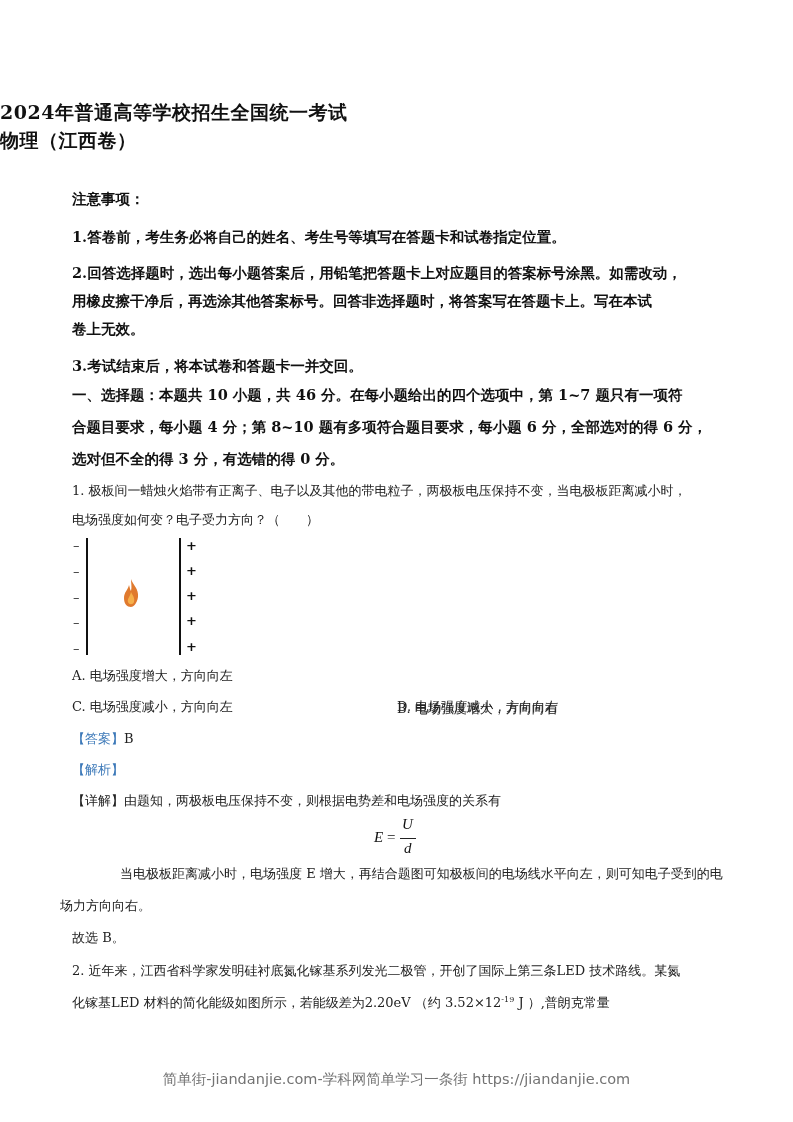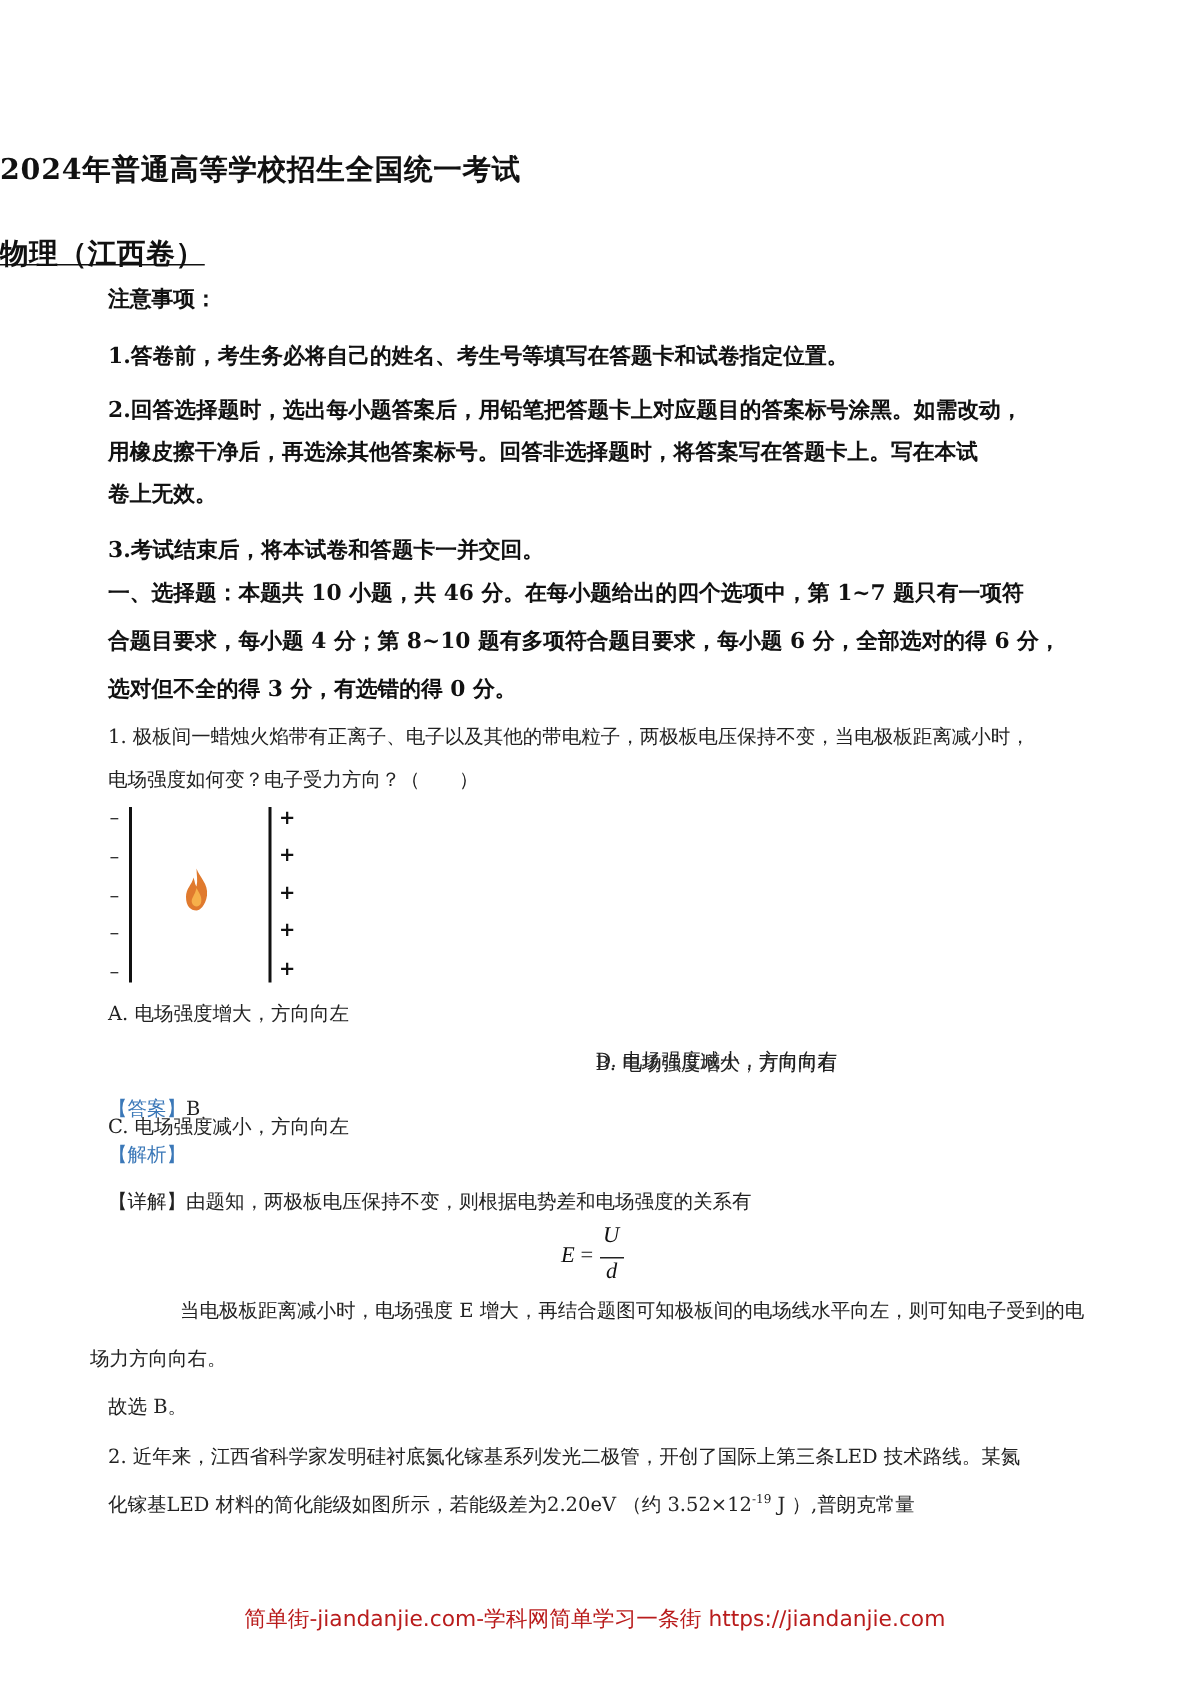--- a/index.html
+++ b/index.html
@@ -8,28 +8,28 @@
   .abs { position: absolute; white-space: nowrap; }
   .title { left: 0; width: 793px; text-align: left; font-weight: bold; font-size: 19px; letter-spacing: 0.5px; }
   .bold { font-weight: bold; font-size: 14.5px; text-align: right; }
   .norm { font-size: 13px; color: #222; }
   .blue { color: #3b78b8; }
   .plate { position: absolute; width: 1.5px; background: #111; }
   .sign { position: absolute; font-family: "DejaVu Sans", sans-serif; font-size: 13px; font-weight: bold; color: #111; }
   .minus { font-weight: normal; color: #333; }
   .frac { position: absolute; font-family: "Liberation Serif", serif; font-style: italic; font-size: 15px; }
   .footer { position: absolute; left: 0; width: 793px; top: 1070px; text-align: center;
-            font-family: "DejaVu Sans", sans-serif; font-size: 14.5px; color: #b91c1c; }
+            font-family: "DejaVu Sans", sans-serif; font-size: 14.5px; color: #737373; }
   sup { font-size: 8px; }
 </style>
 </head>
 <body>
 
 <div class="abs title" style="top:100px;">2024年普通高等学校招生全国统一考试</div>
-<div class="abs title" style="top:156px;text-decoration:underline;">物理（江西卷）</div>
+<div class="abs title" style="top:128px;">物理（江西卷）</div>
 
 <div class="abs bold" style="left:72px; top:190px;">注意事项：</div>
 <div class="abs bold" style="left:72px; top:228px;">1.答卷前，考生务必将自己的姓名、考生号等填写在答题卡和试卷指定位置。</div>
 <div class="abs bold" style="left:72px; top:264px;">2.回答选择题时，选出每小题答案后，用铅笔把答题卡上对应题目的答案标号涂黑。如需改动，</div>
 <div class="abs bold" style="left:72px; top:292px;">用橡皮擦干净后，再选涂其他答案标号。回答非选择题时，将答案写在答题卡上。写在本试</div>
 <div class="abs bold" style="left:72px; top:320px;">卷上无效。</div>
 <div class="abs bold" style="left:72px; top:357px;">3.考试结束后，将本试卷和答题卡一并交回。</div>
 
 <div class="abs bold" style="left:72px; top:386px;">一、选择题：本题共 10 小题，共 46 分。在每小题给出的四个选项中，第 1~7 题只有一项符</div>
 <div class="abs bold" style="left:72px; top:418px;">合题目要求，每小题 4 分；第 8~10 题有多项符合题目要求，每小题 6 分，全部选对的得 6 分，</div>
@@ -55,21 +55,21 @@
   <span class="sign" style="left:186px; top:639px;">+</span>
 
   <svg style="position:absolute; left:121px; top:578px;" width="20" height="30" viewBox="0 0 20 30">
     <path d="M10 1 C12 7 18 11 17 19 C16 26 12 29 10 29 C6 29 3 26 3 20 C3 14 7 12 8 7 C9 10 9 12 10 13 C11 9 10 5 10 1 Z" fill="#e07a2e"></path>
     <path d="M10 14 C12 18 14 20 13 24 C12 27 8 27 7 24 C6 21 9 19 10 14 Z" fill="#f6b04a"></path>
   </svg>
 </div>
 
 <div class="abs norm" style="left:72px; top:667px;">A. 电场强度增大，方向向左</div>
 <div class="abs norm" style="left:397px; top:700px;">B. 电场强度增大，方向向右</div>
-<div class="abs norm" style="left:72px; top:698px;margin-top:44px;">C. 电场强度减小，方向向左</div>
+<div class="abs norm" style="left:72px; top:698px;">C. 电场强度减小，方向向左</div>
 <div class="abs norm" style="left:397px; top:698px;">D. 电场强度减小，方向向右</div>
 
 <div class="abs norm" style="left:72px; top:730px;">
   <span class="blue">【答案】</span><span>B</span>
 </div>
 <div class="abs norm blue" style="left:72px; top:761px;">【解析】</div>
 
 <div class="abs norm" style="left:72px; top:792px;">
   <span>【详解】</span><span>由题知，两极板电压保持不变，则根据电势差和电场强度的关系有</span>
 </div>

